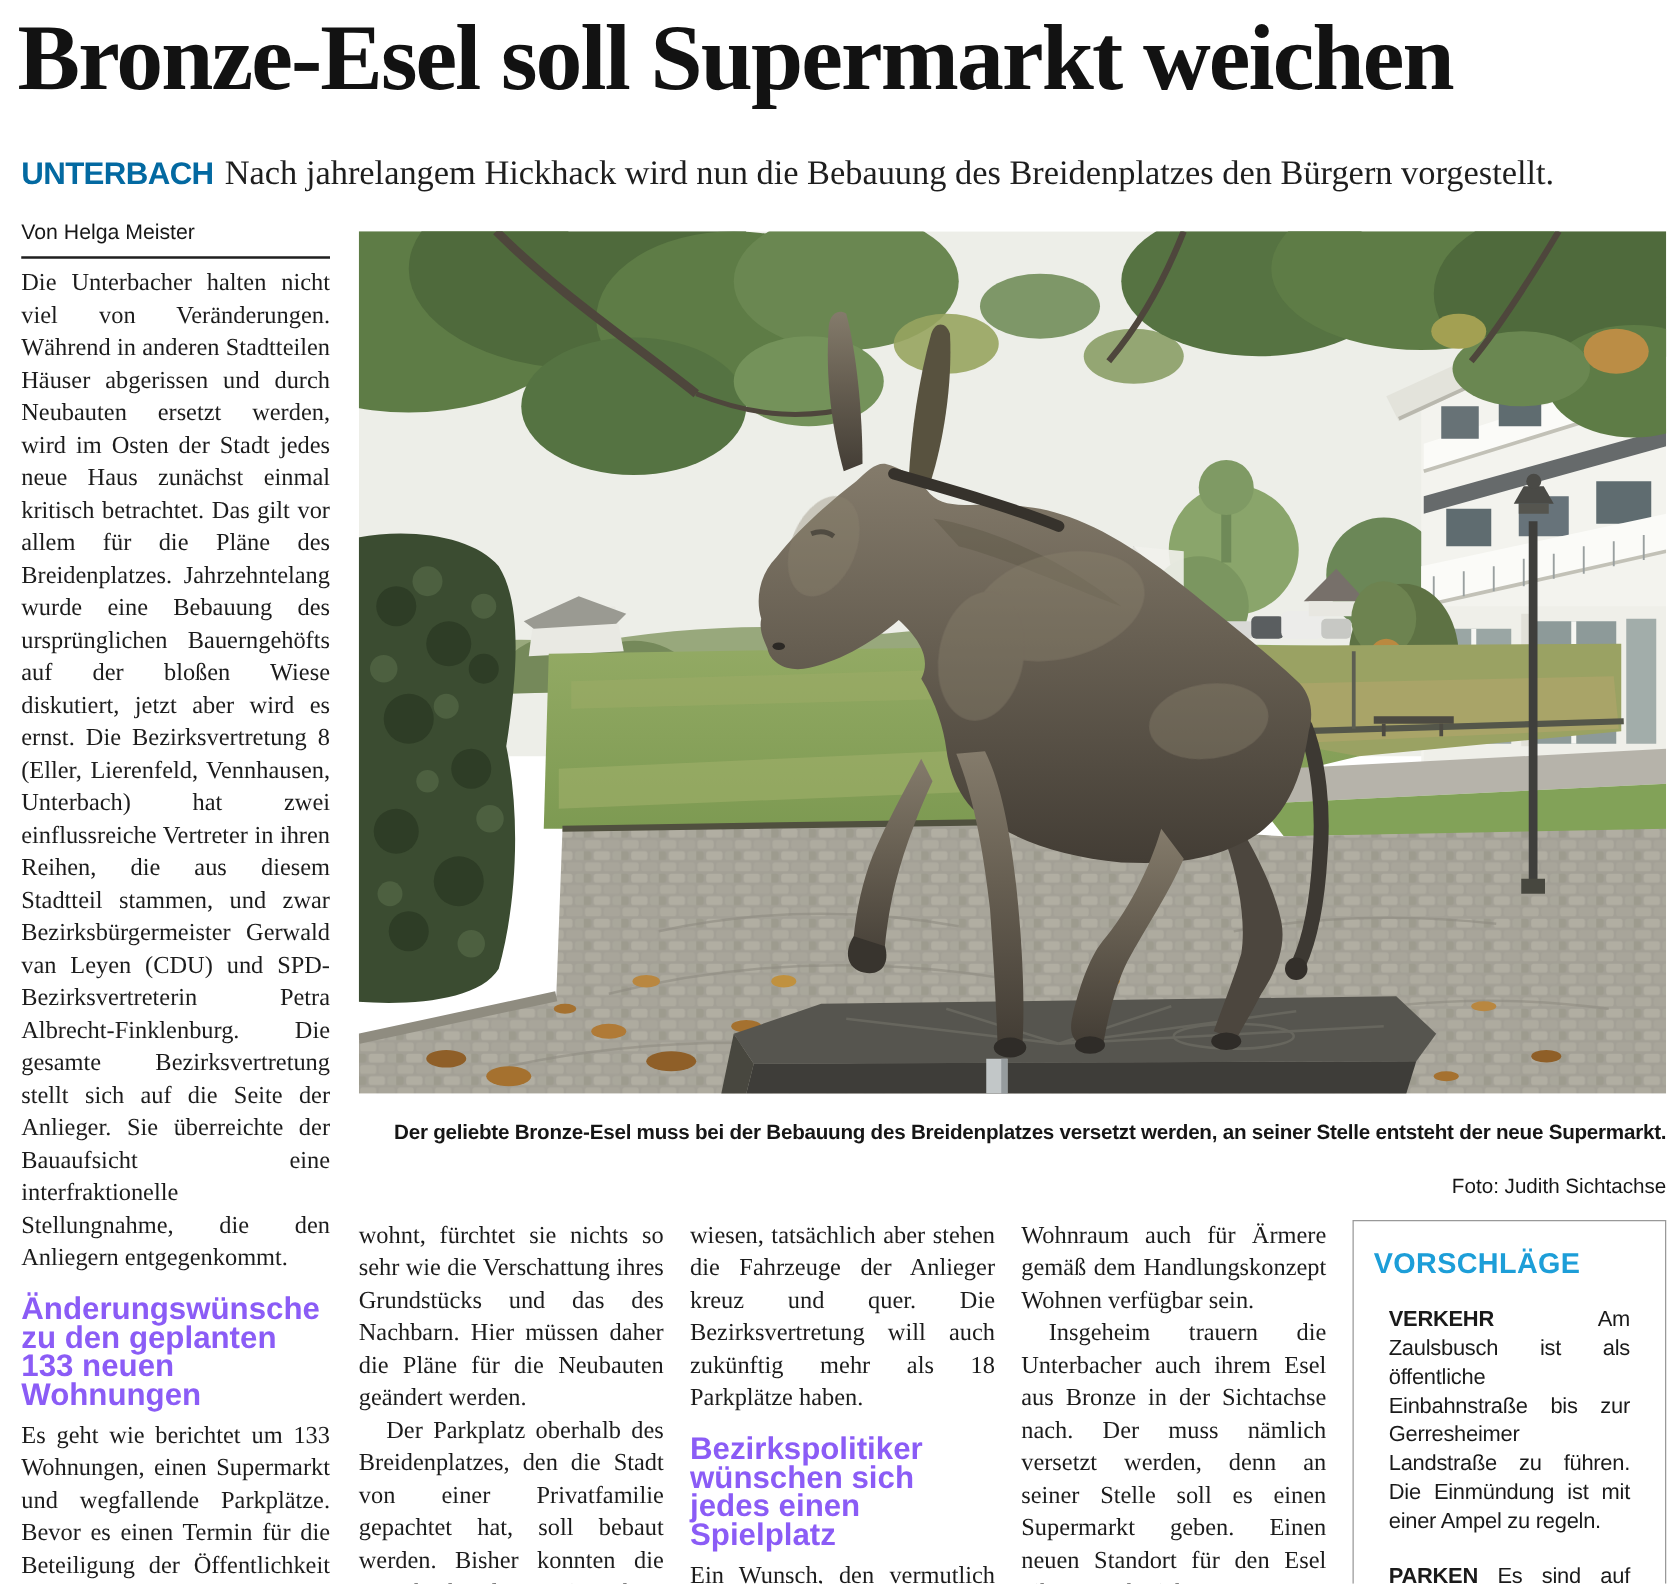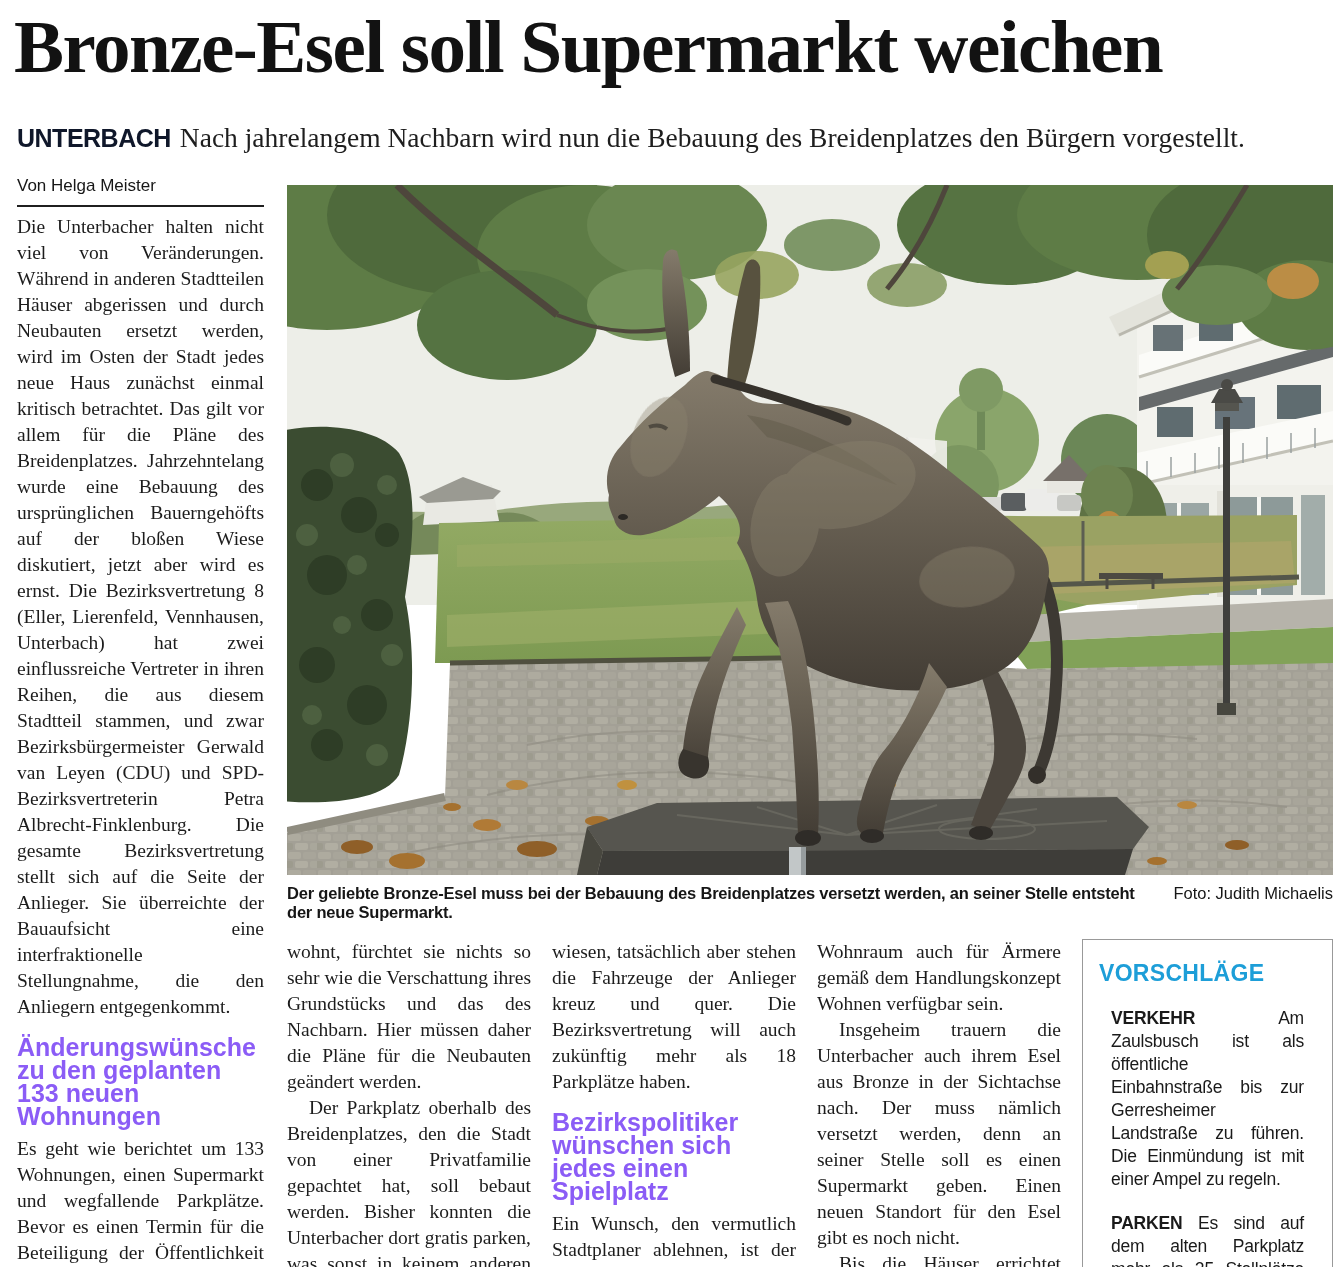--- a/index.html
+++ b/index.html
@@ -1,34 +1,34 @@
 <!DOCTYPE html>
 <html lang="de"><head>
 <meta charset="utf-8">
 <style>
   html,body{margin:0;padding:0;background:#fff;}
   .page{position:relative;width:1341px;height:1267px;background:#fff;overflow:hidden;
         font-family:"Liberation Serif",serif;color:#1c1c1c;}
   .headline{position:absolute;left:14px;top:4px;margin:0;font-size:75px;font-weight:700;
         letter-spacing:-1.5px;white-space:nowrap;color:#121212;font-family:"Liberation Serif",serif;}
   .kicker{position:absolute;left:17px;top:122px;font-size:27.5px;color:#1e1e1e;white-space:nowrap;}
-  .kicker .tag{font-family:"Liberation Sans",sans-serif;font-weight:700;color:#0f172a;
+  .kicker .tag{font-family:"Liberation Sans",sans-serif;font-weight:700;color:#0369a1;
         font-size:25px;letter-spacing:-0.5px;margin-right:9px;}
   .byline-wrap{position:absolute;left:17px;top:176px;width:247px;
         font-family:"Liberation Sans",sans-serif;font-weight:400;font-size:17px;
         border-bottom:2px solid #1f1f1f;padding-bottom:9px;color:#171717;}
   .col-left{position:absolute;left:17px;top:214px;width:247px;}
   p.body{font-size:19.5px;line-height:26px;text-align:justify;margin:0;
         hyphens:auto;-webkit-hyphens:auto;}
   .subhead{font-family:"Liberation Sans",sans-serif;font-weight:700;font-size:25px;
         line-height:23px;margin:16px 0 8px;color:#8b5cf6;}
   .main{position:absolute;left:287px;top:185px;width:1046px;}
   figure.photo{margin:0;width:1046px;height:690px;overflow:hidden;}
-  .caption-row{display:flex;justify-content:space-between;align-items:flex-start;gap:24px;
-        margin-top:9px;font-family:"Liberation Sans",sans-serif;font-size:16.5px;color:#161616;}
+  .caption-row{display:flex;justify-content:space-between;align-items:flex-end;gap:24px;
+        margin-top:22px;font-family:"Liberation Sans",sans-serif;font-size:16.5px;color:#161616;flex-direction:column;}
   .caption{font-weight:700;letter-spacing:-0.2px;}
   .credit{font-weight:400;white-space:nowrap;}
   .bottom{display:grid;grid-template-columns:244px 244px 244px 1fr;column-gap:21px;margin-top:17px;}
   .ind{text-indent:22px;}
   .mt{margin-top:0;}
   .infobox{border:1px solid #999;padding:18px 16px 6px;font-family:"Liberation Sans",sans-serif;
         align-self:start;}
   .infobox h2{color:#1d9ed8;font-size:23px;margin:2px 0 20px;letter-spacing:0.3px;
         font-family:"Liberation Sans",sans-serif;}
   .infobox p{font-size:17.5px;line-height:23px;text-align:justify;margin:0 12px 21px;color:#1a1a1a;
@@ -36,21 +36,21 @@
   .infobox b{font-weight:700;}
 </style>
 </head>
 <body>
 
 <div class="page">
 
   <h1 class="headline">Bronze-Esel soll Supermarkt weichen</h1>
 
   <div class="kicker">
-    <span class="tag">UNTERBACH</span><span>Nach jahrelangem Nachbarn wird nun die Bebauung des Breidenplatzes den Bürgern vorgestellt.</span>
+    <span class="tag">UNTERBACH</span><span>Nach jahrelangem Hickhack wird nun die Bebauung des Breidenplatzes den Bürgern vorgestellt.</span>
   </div>
 
   <div class="byline-wrap">Von Helga Meister</div>
 
   <div class="col-left">
     <p class="body">Die Unterbacher halten nicht viel von Veränderungen. Während in anderen Stadtteilen Häuser abgerissen und durch Neubauten ersetzt werden, wird im Osten der Stadt jedes neue Haus zunächst einmal kritisch betrachtet. Das gilt vor allem für die Pläne des Breidenplatzes. Jahrzehntelang wurde eine Bebauung des ursprünglichen Bauerngehöfts auf der bloßen Wiese diskutiert, jetzt aber wird es ernst. Die Bezirksvertretung 8 (Eller, Lierenfeld, Vennhausen, Unterbach) hat zwei einflussreiche Vertreter in ihren Reihen, die aus diesem Stadtteil stammen, und zwar Bezirksbürgermeister Gerwald van Leyen (CDU) und SPD-Bezirksvertreterin Petra Albrecht-Finklenburg. Die gesamte Bezirksvertretung stellt sich auf die Seite der Anlieger. Sie überreichte der Bauaufsicht eine interfraktionelle Stellungnahme, die den Anliegern entgegenkommt.</p>
     <div class="subhead">Änderungswünsche zu den geplanten 133 neuen Wohnungen</div>
     <p class="body">Es geht wie berichtet um 133 Wohnungen, einen Supermarkt und wegfallende Parkplätze. Bevor es einen Termin für die Beteiligung der Öffentlichkeit gibt, gaben die Stadtteilpolitiker der Bauaufsicht schriftlich ihre Änderungswünsche zu Papier. Wie zu erwarten sollen drei dreigeschossige Gebäude mitsamt Satteldach, die vor den Reihenhäusern Am Spindelbusch geplant sind, nur zweigeschossig sein. Da die SPD-Bezirksvertreterin am Breidenplatz 14</p>
   </div>
 
@@ -329,21 +329,21 @@
             <ellipse cx="680" cy="392" rx="48" ry="30" transform="rotate(-8 680 392)"></ellipse>
             <ellipse cx="372" cy="252" rx="26" ry="42" transform="rotate(22 372 252)"></ellipse>
             <ellipse cx="498" cy="340" rx="34" ry="52" transform="rotate(10 498 340)"></ellipse>
           </g>
         </g>
       </svg>
     </figure>
 
     <div class="caption-row">
       <span class="caption">Der geliebte Bronze-Esel muss bei der Bebauung des Breidenplatzes versetzt werden, an seiner Stelle entsteht der neue Supermarkt.</span>
-      <span class="credit">Foto: Judith Michaelis</span>
+      <span class="credit">Foto: Judith Sichtachse</span>
     </div>
 
     <div class="bottom">
       <div class="col">
         <p class="body mt">wohnt, fürchtet sie nichts so sehr wie die Verschattung ihres Grundstücks und das des Nachbarn. Hier müssen daher die Pläne für die Neubauten geändert werden.</p>
         <p class="body ind">Der Parkplatz oberhalb des Breidenplatzes, den die Stadt von einer Privatfamilie gepachtet hat, soll bebaut werden. Bisher konnten die Unterbacher dort gratis parken, was sonst in keinem anderen Stadtteilzentrum möglich ist. Offiziell sind 25 Stellplätze ausge-</p>
       </div>
       <div class="col">
         <p class="body mt">wiesen, tatsächlich aber stehen die Fahrzeuge der Anlieger kreuz und quer. Die Bezirksvertretung will auch zukünftig mehr als 18 Parkplätze haben.</p>
         <div class="subhead">Bezirkspolitiker wünschen sich jedes einen Spielplatz</div>

